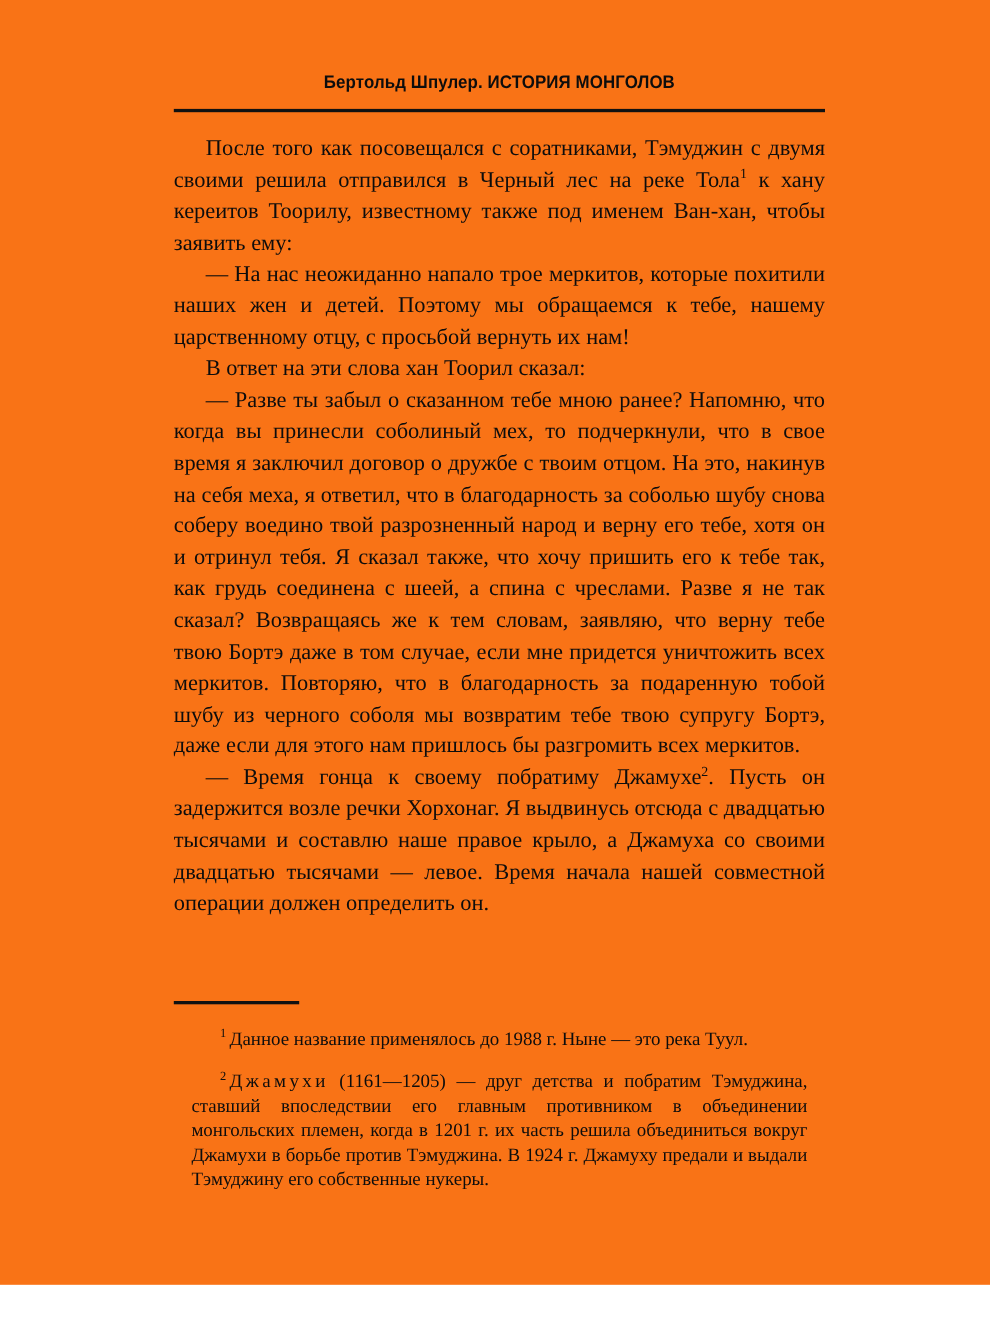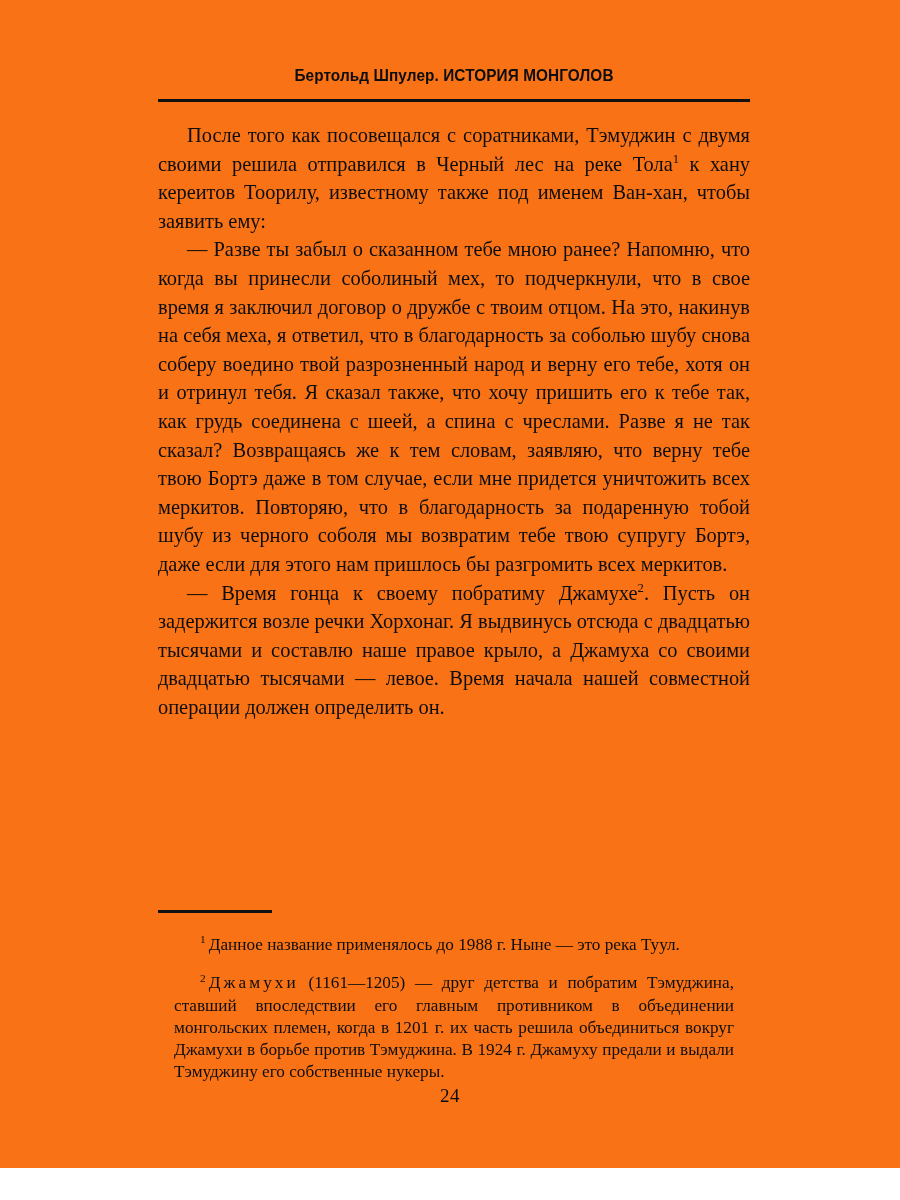--- a/index.html
+++ b/index.html
@@ -127,34 +127,35 @@
 <div class="page">
 
   <div class="running-head">Бертольд Шпулер. ИСТОРИЯ МОНГОЛОВ</div>
 
   <div class="head-rule"></div>
 
   <div class="body-col">
 
     <p><span>После того как посовещался с соратниками, Тэмуджин с двумя своими решила отправился в Черный лес на реке Тола</span><sup class="fn-ref">1</sup><span> к хану кереитов Тоорилу, известному также под именем Ван-хан, чтобы заявить ему:</span></p>
 
+    <p>— На нас неожиданно напало трое меркитов, которые похитили наших жен и детей. Поэтому мы обращаемся к тебе, нашему царственному отцу, с просьбой вернуть их нам!</p>
 
+    <p>В ответ на эти слова хан Тоорил сказал:</p>
 
     <p>— Разве ты забыл о сказанном тебе мною ранее? Напомню, что когда вы принесли соболиный мех, то подчеркнули, что в свое время я заключил договор о дружбе с твоим отцом. На это, накинув на себя меха, я ответил, что в благодарность за соболью шубу снова соберу воедино твой разрозненный народ и верну его тебе, хотя он и отринул тебя. Я сказал также, что хочу пришить его к тебе так, как грудь соединена с шеей, а спина с чреслами. Разве я не так сказал? Возвращаясь же к тем словам, заявляю, что верну тебе твою Бортэ даже в том случае, если мне придется уничтожить всех меркитов. Повторяю, что в благодарность за подаренную тобой шубу из черного соболя мы возвратим тебе твою супругу Бортэ, даже если для этого нам пришлось бы разгромить всех меркитов.</p>
 
 
     <p><span>— Время гонца к своему побратиму Джамухе</span><sup class="fn-ref">2</sup><span>. Пусть он задержится возле речки Хорхонаг. Я выдвинусь отсюда с двадцатью тысячами и составлю наше правое крыло, а Джамуха со своими двадцатью тысячами — левое. Время начала нашей совместной операции должен определить он.</span></p>
 
   </div>
 
   <div class="fn-rule"></div>
 
   <div class="footnotes">
 
     <p><sup class="fn-num">1</sup><span>Данное название применялось до 1988 г. Ныне — это река Туул.</span></p>
 
     <p><sup class="fn-num">2</sup><span class="spaced">Джамухи</span><span> (1161—1205) — друг детства и побратим Тэмуджина, ставший впоследствии его главным противником в объединении монгольских племен, когда в 1201 г. их часть решила объединиться вокруг Джамухи в борьбе против Тэмуджина. В 1924 г. Джамуху предали и выдали Тэмуджину его собственные нукеры.</span></p>
 
   </div>
 
-  <div class="folio">24</div>
 
 </div>
 
 </body></html>

